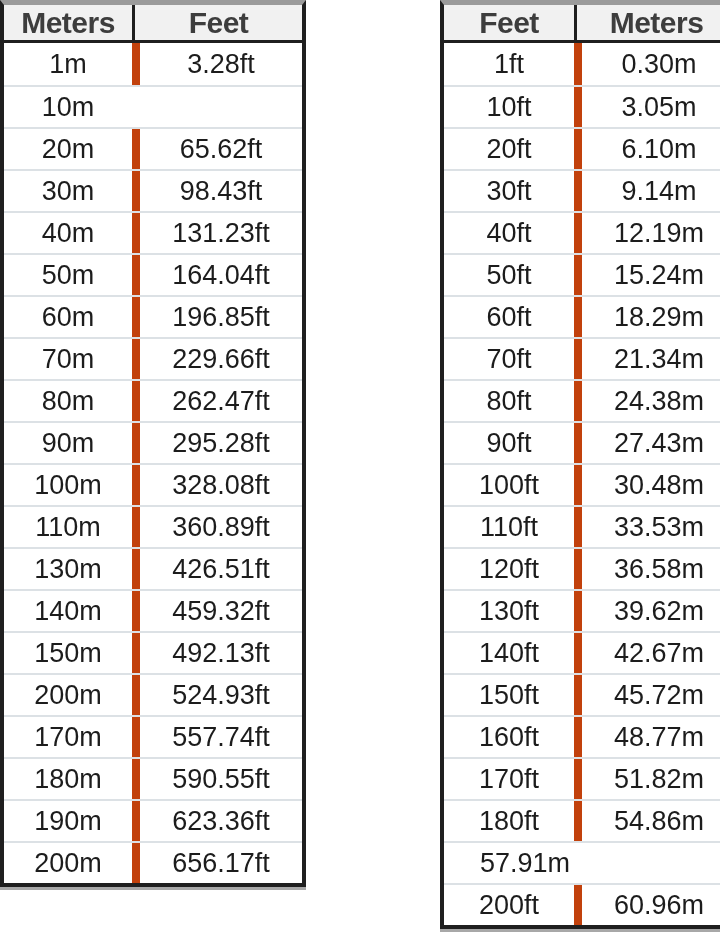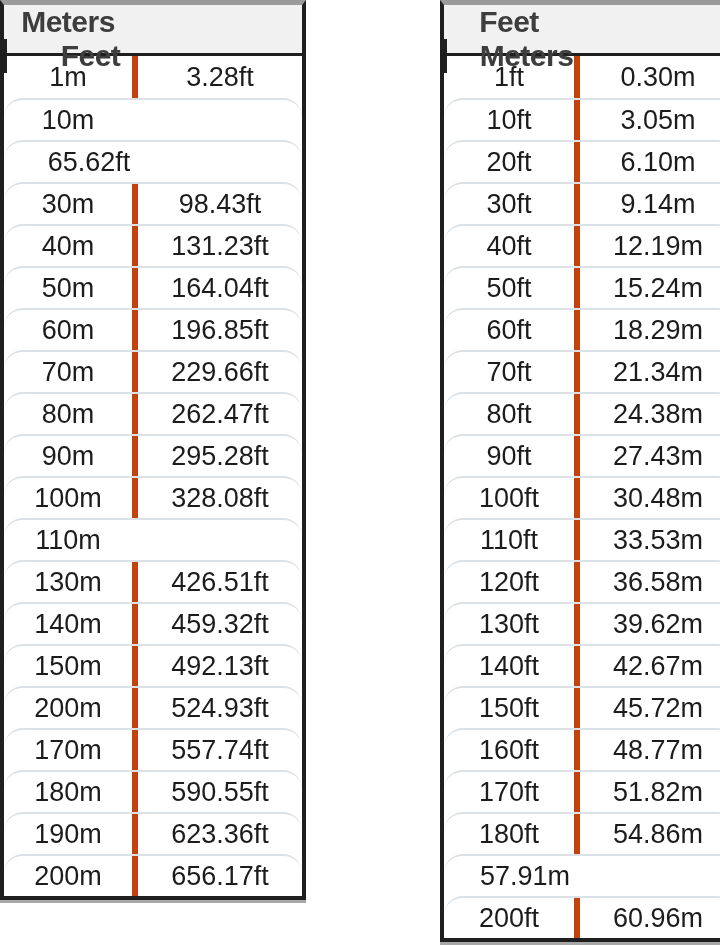--- a/index.html
+++ b/index.html
@@ -22,57 +22,56 @@
     background: #ffffff;
     border: 4px solid #1f1f1f;
     border-top: 5px solid #9b9b9b;
     box-shadow: 0 3px 0 0 #a8a8a8;
   }
   .conv-table.left  { left: 0;    width: 306px; }
   .conv-table.right { left: 440px; width: 300px; }
 
   .thead {
     display: flex;
-    height: 51px;
+    height: 38px;
     box-sizing: border-box;
     background: #f1f1f1;
     border-bottom: 3px solid #1f1f1f;
-    flex-direction: column;
   }
   .th {
     flex: 0 0 auto;
     display: flex;
     align-items: center;
     justify-content: center;
     box-sizing: border-box;
     font-size: 30px;
     font-weight: 700;
     color: #3d3d3d;
     letter-spacing: -0.5px;
   }
   .th + .th { border-left: 3px solid #1f1f1f; }
 
   .trow {
     display: flex;
     height: 42px;
     box-sizing: border-box;
     background: #ffffff;
   }
-  .trow + .trow { border-top: 2px solid #dce1e5; border-radius: 19px; }
+  .trow + .trow { border-top: 2px solid #dce1e5; }
   .td {
     flex: 0 0 auto;
     display: flex;
     align-items: center;
     justify-content: center;
     box-sizing: border-box;
     font-size: 27px;
     font-weight: 400;
     color: #1c1c1c;
   }
-  .td + .td { border-left: 6px solid #c2410c; text-align: center; }
+  .td + .td { border-left: 8px solid #c2410c; text-align: center; }
 
   .conv-table.left  .col-a { width: 128px; }
   .conv-table.left  .col-b { width: 170px; }
   .conv-table.right .col-a { width: 130px; }
   .conv-table.right .col-b { width: 162px; }
 </style>
 </head>
 <body>
 
 <div class="canvas">
@@ -84,20 +83,21 @@
     </div>
     <div class="tbody">
         <div class="trow">
           <div class="td col-a">1m</div>
           <div class="td col-b">3.28ft</div>
         </div>
         <div class="trow">
           <div class="td col-a">10m</div>
         </div>
         <div class="trow">
+          <div class="td col-a">20m</div>
           <div class="td col-b">65.62ft</div>
         </div>
         <div class="trow">
           <div class="td col-a">30m</div>
           <div class="td col-b">98.43ft</div>
         </div>
         <div class="trow">
           <div class="td col-a">40m</div>
           <div class="td col-b">131.23ft</div>
         </div>
@@ -120,20 +120,21 @@
         <div class="trow">
           <div class="td col-a">90m</div>
           <div class="td col-b">295.28ft</div>
         </div>
         <div class="trow">
           <div class="td col-a">100m</div>
           <div class="td col-b">328.08ft</div>
         </div>
         <div class="trow">
           <div class="td col-a">110m</div>
+          <div class="td col-b">360.89ft</div>
         </div>
         <div class="trow">
           <div class="td col-a">130m</div>
           <div class="td col-b">426.51ft</div>
         </div>
         <div class="trow">
           <div class="td col-a">140m</div>
           <div class="td col-b">459.32ft</div>
         </div>
         <div class="trow">

